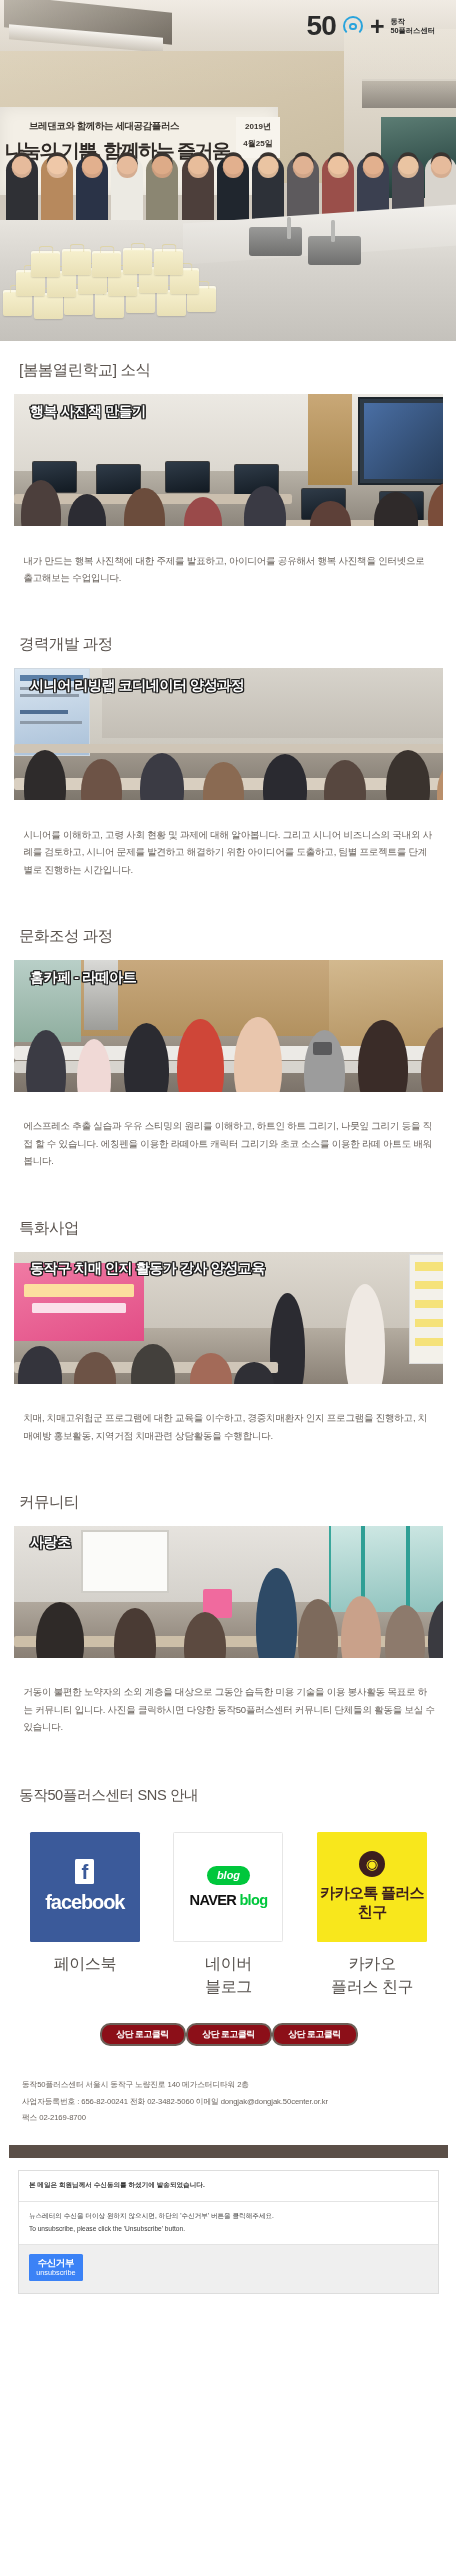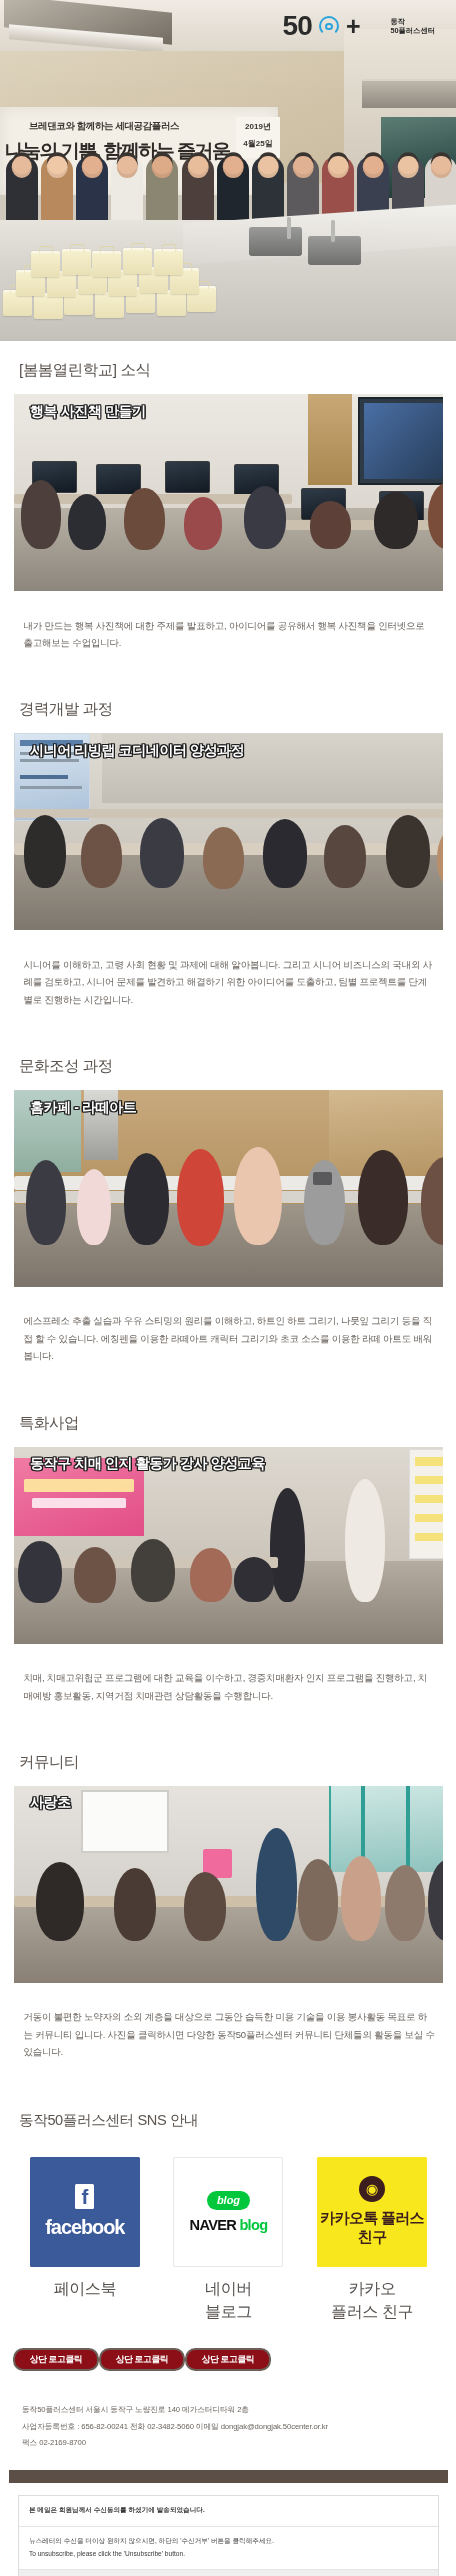--- a/index.html
+++ b/index.html
@@ -135,42 +135,42 @@
     width: 20.5px; height: 20.5px; border-radius: 50%;
     border: 2.2px solid #29a3dc; display: inline-flex;
     align-items: center; justify-content: center; margin: 0 0.7px;
     border-bottom-color: transparent;
   }
   .hero-logo .lg-dot {
     width: 7.3px; height: 7.3px; border-radius: 50%; border: 2.2px solid #29a3dc;
   }
   .hero-logo .lg-plus { font-size: 25px; color: #2b2b2b; font-weight: bold; }
   .hero-logo .lg-text {
-    font-size: 7.3px; color: #2b2b2b; line-height: 1.25; font-weight: bold; margin-left: 24px;
+    font-size: 7.3px; color: #2b2b2b; line-height: 1.25; font-weight: bold;
   }
   .hero-title {
     position: absolute; right: 16px; bottom: 5.9px;
     font-size: 25px; font-weight: bold; color: #ffffff;
     letter-spacing: -0.7px;
     text-shadow:
       -1.5px -1.5px 0 #1b1b1b, 1.5px -1.5px 0 #1b1b1b,
       -1.5px  1.5px 0 #1b1b1b, 1.5px  1.5px 0 #1b1b1b,
        0   -1.5px 0 #1b1b1b, 0    1.5px 0 #1b1b1b,
       -1.5px  0   0 #1b1b1b, 1.5px  0   0 #1b1b1b;
   }
 
   
   .sec-head {
     font-size: 15.4px; color: #5b544f; letter-spacing: -0.4px;
     padding: 19px 0 13px 19px; font-weight: normal;
     margin: 0;
   }
 
   .banner {
-    position: relative; width: 429px; margin: 0 auto; height: 197px;
+    position: relative; width: 429px; margin: 0 auto; height: 132px;
     overflow: hidden; background: #cdc7bf; text-align: center;
   }
   .banner-label {
     position: absolute; left: 16px; top: 8.8px;
     font-size: 14px; font-weight: bold; color: #ffffff; letter-spacing: -0.4px;
     text-shadow:
       -1.2px -1.2px 0 #1e1e1e, 1.2px -1.2px 0 #1e1e1e,
       -1.2px  1.2px 0 #1e1e1e, 1.2px  1.2px 0 #1e1e1e,
        0 -1.2px 0 #1e1e1e, 0 1.2px 0 #1e1e1e,
       -1.2px 0 0 #1e1e1e, 1.2px 0 0 #1e1e1e;
@@ -234,21 +234,21 @@
   }
   .kk-word {
     color: #3c1e1e; font-size: 15px; font-weight: bold; letter-spacing: -0.7px;
   }
   .sns-caption {
     margin-top: 10px; font-size: 16px; color: #55504c; line-height: 1.45;
     letter-spacing: -0.4px;
     text-align: center;
   }
   .btn-row {
-    display: flex; justify-content: flex-start; padding: 25px 13px 0 13px;
+    display: flex; justify-content: center; padding: 25px 13px 0 13px;
   }
   .logo-btn {
     width: 86px; text-align: center; font-size: 8.8px; font-weight: bold;
     color: #ffffff; background: #8c0f18; border: 2.9px solid #6c6058;
     border-radius: 10.3px; padding: 3.7px 0; letter-spacing: -0.4px;
   }
 
   
   .addr {
     padding: 31px 0 0 22px; font-size: 7.7px; color: #6b645e; line-height: 2.1;

